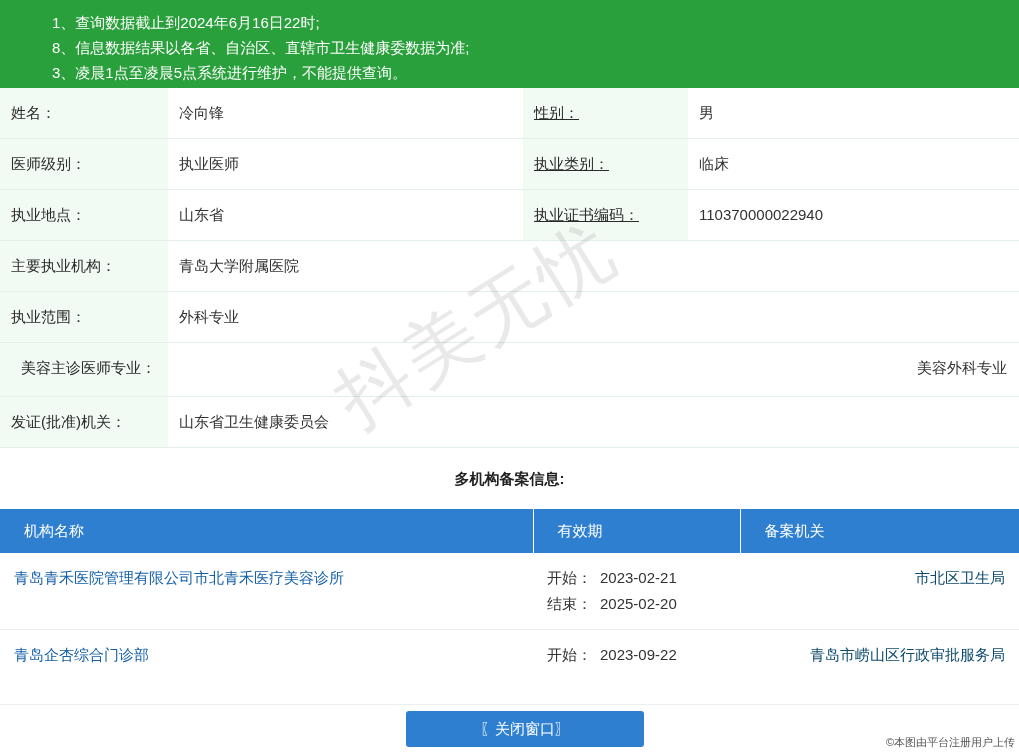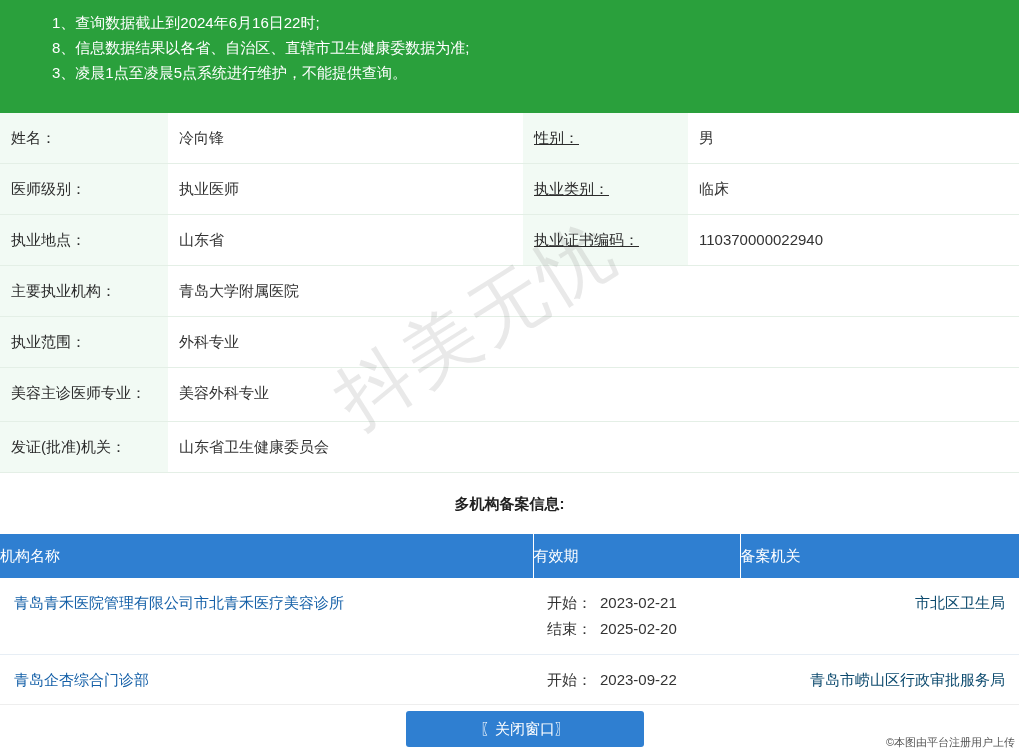--- a/index.html
+++ b/index.html
@@ -15,21 +15,21 @@
     width: 1019px; height: 752px;
     background: #fff;
     overflow: hidden;
   }
 
   
   .notice {
     background: #2aa03c;
     color: #ffffff;
     padding: 10px 0 12px 0;
-    height: 113px;
+    height: 88px;
   }
   .notice-line {
     font-size: 15px;
     line-height: 25px;
     padding-left: 52px;
     white-space: nowrap;
   }
 
   
   .info-table {
@@ -50,21 +50,21 @@
     color: #2b2b2b;
   }
   .info-table td.value {
     background: #ffffff;
   }
   .col-l1 { width: 168px; }
   .col-v1 { width: 355px; }
   .col-l2 { width: 165px; text-decoration: underline; }
   .col-v2 { width: 331px; }
 
-  .row-tall td { height: 54px; }
+  .row-tall td { height: 54px; text-align: right; }
 
   
   .watermark {
     position: absolute;
     left: 355px;
     top: 262px;
     width: 340px;
     height: 230px;
     pointer-events: none;
     z-index: 5;
@@ -92,21 +92,21 @@
     width: 1019px;
     border-collapse: collapse;
     table-layout: fixed;
   }
   .org-table thead th {
     background: #2f7fd1;
     color: #ffffff;
     font-size: 15px;
     font-weight: normal;
     text-align: left;
-    padding: 12px 0;
+    padding: 12px 24px;
     border-right: 1px solid #ffffff;
     height: 44px;
   }
   .org-table thead th:last-child { border-right: none; }
   .org-table tbody td {
     font-size: 15px;
     color: #1560a8;
     padding: 12px 14px;
     border-bottom: 1px solid #e7eef5;
     vertical-align: top;

